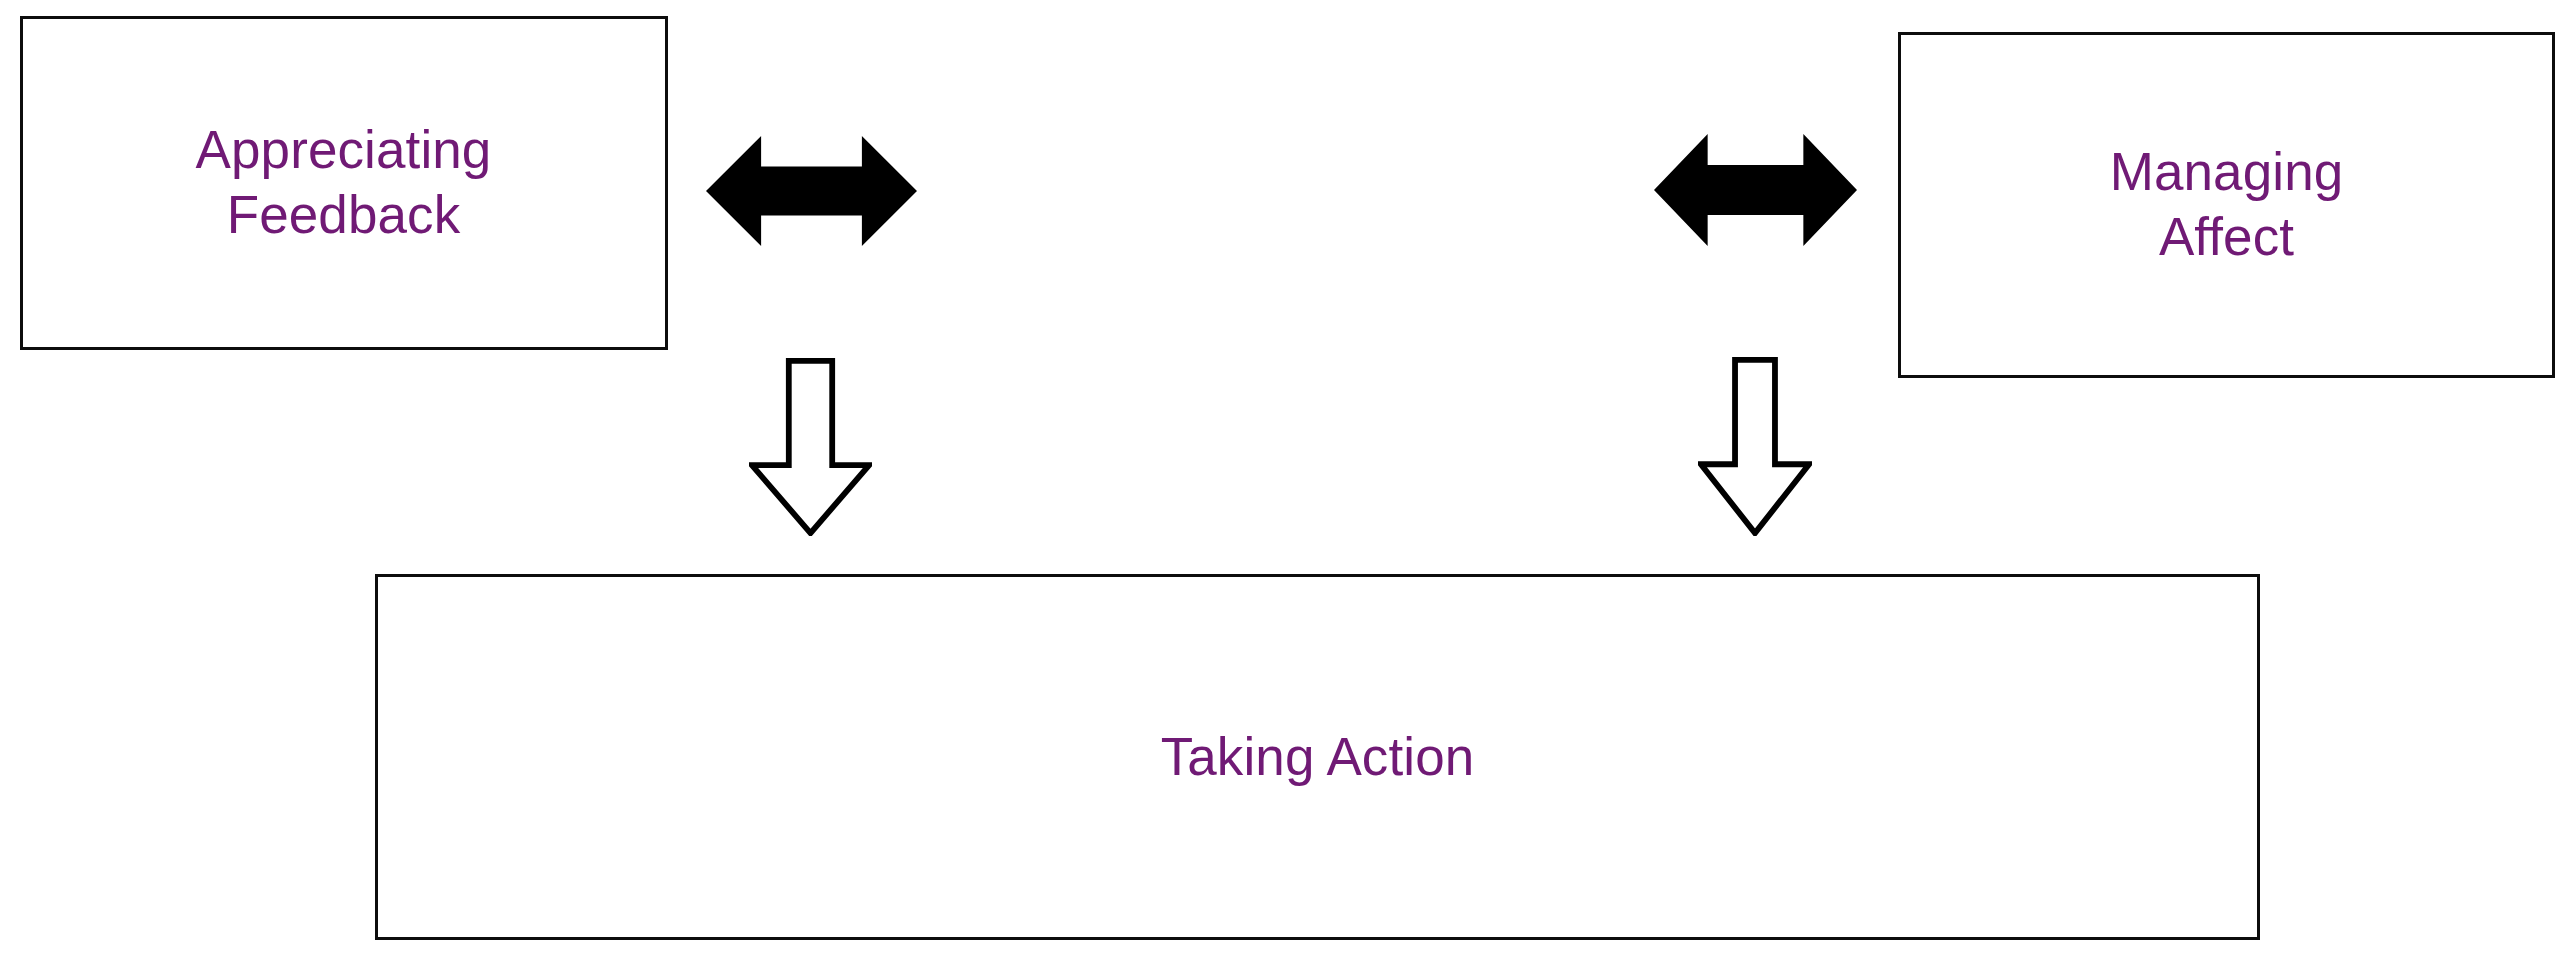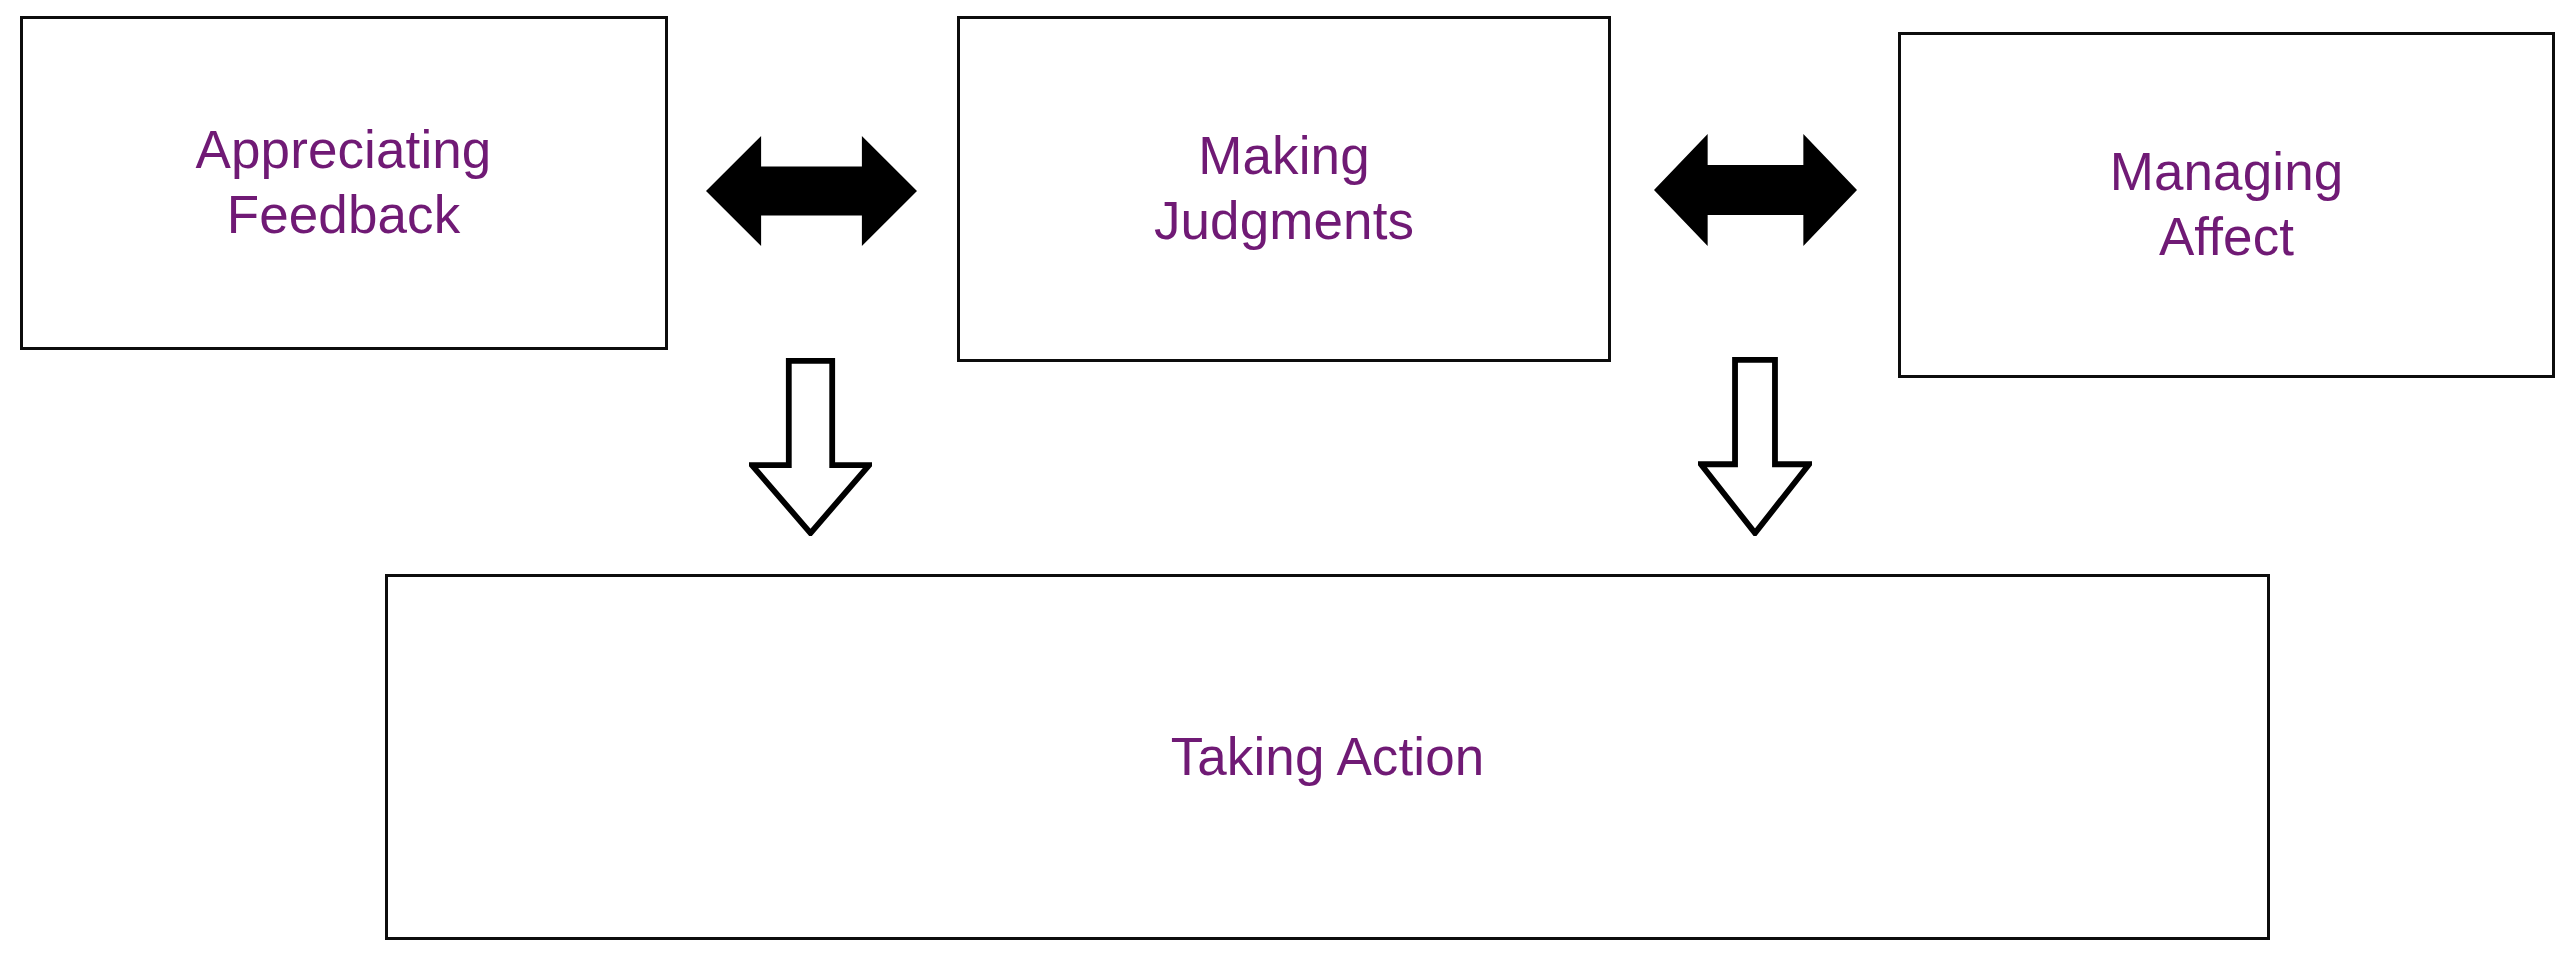--- a/index.html
+++ b/index.html
@@ -34,21 +34,21 @@
     font-size: 53px;
     line-height: 1.22;
     color: #701a75;
     letter-spacing: 0.1px;
     white-space: pre-line;
     padding: 0 8.7px;
   }
   .box-1 { left: 19.5px;   top: 16px;  width: 648px;  height: 334px; }
   .box-2 { left: 957px; top: 16px;  width: 654px;  height: 346px; }
   .box-3 { left: 1898px; top: 32px;  width: 657px;  height: 346px; }
-  .box-4 { left: 385px;  top: 574px; width: 1885px; height: 366px; }
+  .box-4 { left: 375px;  top: 574px; width: 1885px; height: 366px; }
 
   
   .arrow {
     position: absolute;
   }
   .arrow svg { display: block; width: 100%; height: 100%; }
 
   .arrow-h-1 { left: 706px;  top: 136px; width: 211px; height: 110px; }
   .arrow-h-2 { left: 1654px; top: 134px; width: 203px; height: 112px; }
   .arrow-v-1 { left: 749px; top: 358px; width: 123px; height: 178px; }
@@ -63,24 +63,20 @@
     <div class="box-label">Appreciating
 Feedback</div>
   </div>
 
   <div class="arrow arrow-h-1">
     <svg viewBox="0 0 291 152" preserveAspectRatio="none" aria-hidden="true">
       <polygon points="0,76 76,0 76,42 215,42 215,0 291,76 215,152 215,110 76,110 76,152" fill="#000000"></polygon>
     </svg>
   </div>
 
-  <div class="box box-2">
-    <div class="box-label">Making
-Judgments</div>
-  </div>
 
   <div class="arrow arrow-h-2">
     <svg viewBox="0 0 280 155" preserveAspectRatio="none" aria-hidden="true">
       <polygon points="0,77.5 74,0 74,43 206,43 206,0 280,77.5 206,155 206,112 74,112 74,155" fill="#000000"></polygon>
     </svg>
   </div>
 
   <div class="box box-3">
     <div class="box-label">Managing
 Affect</div>

